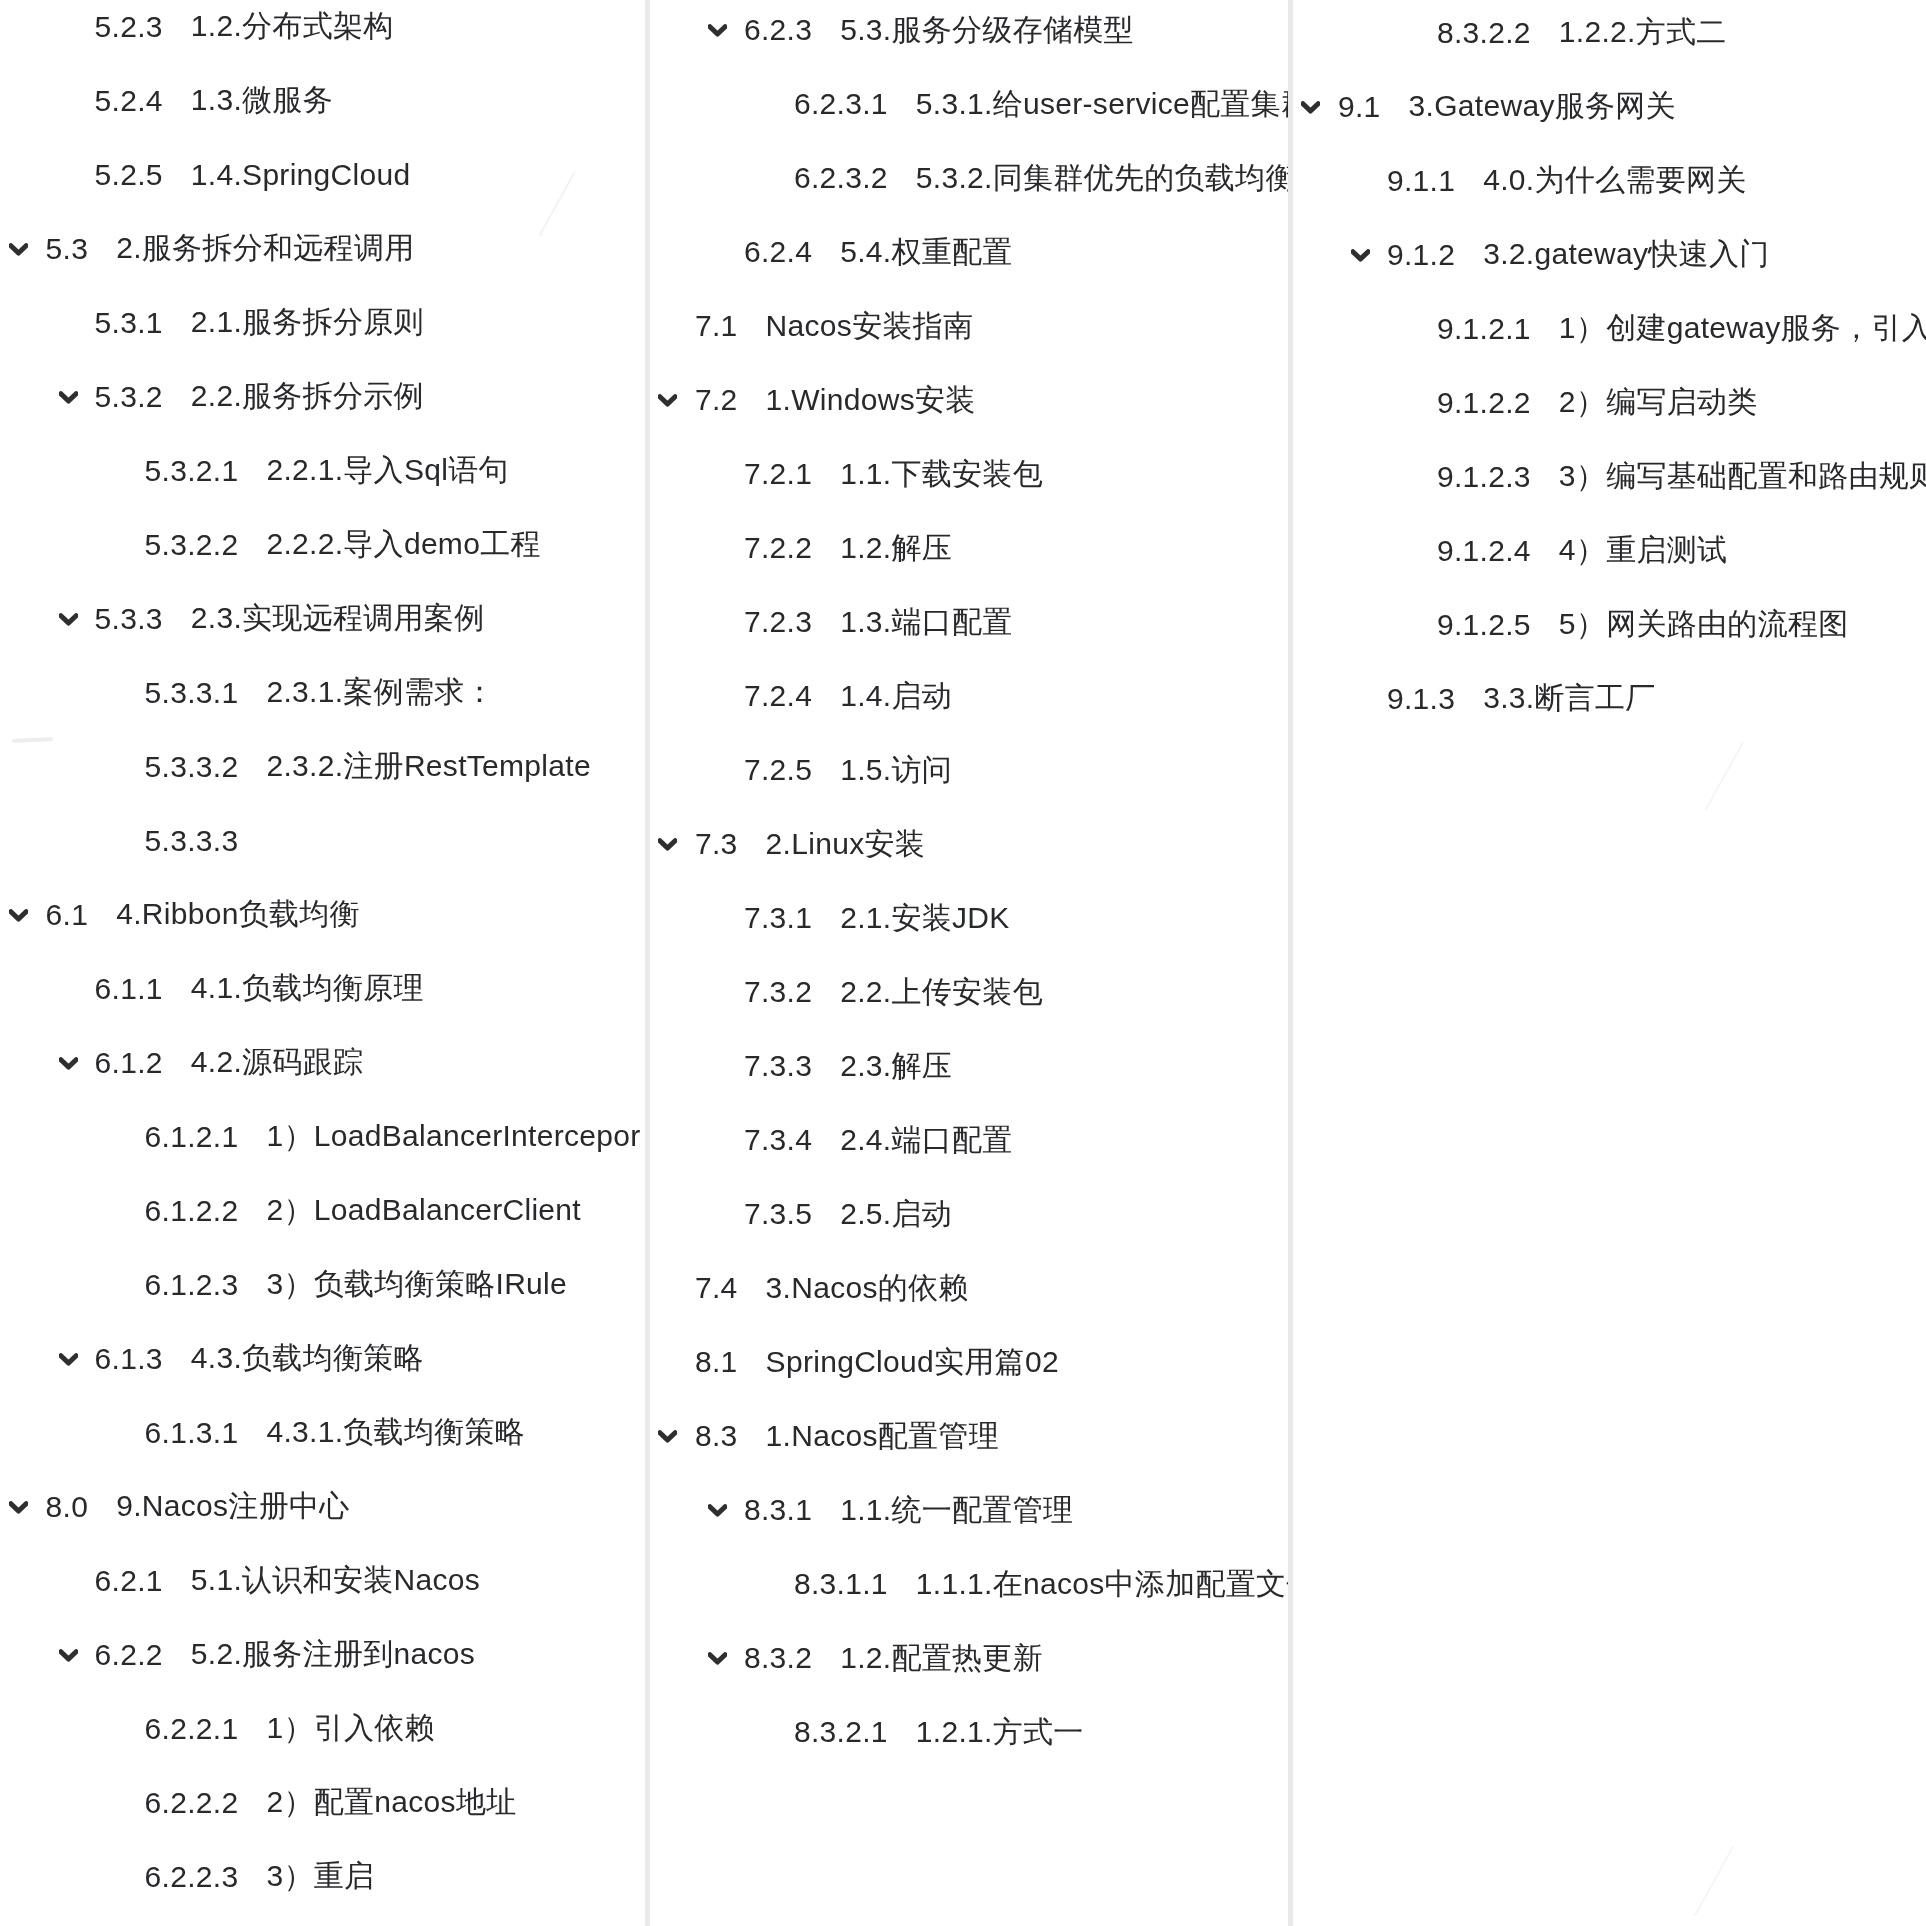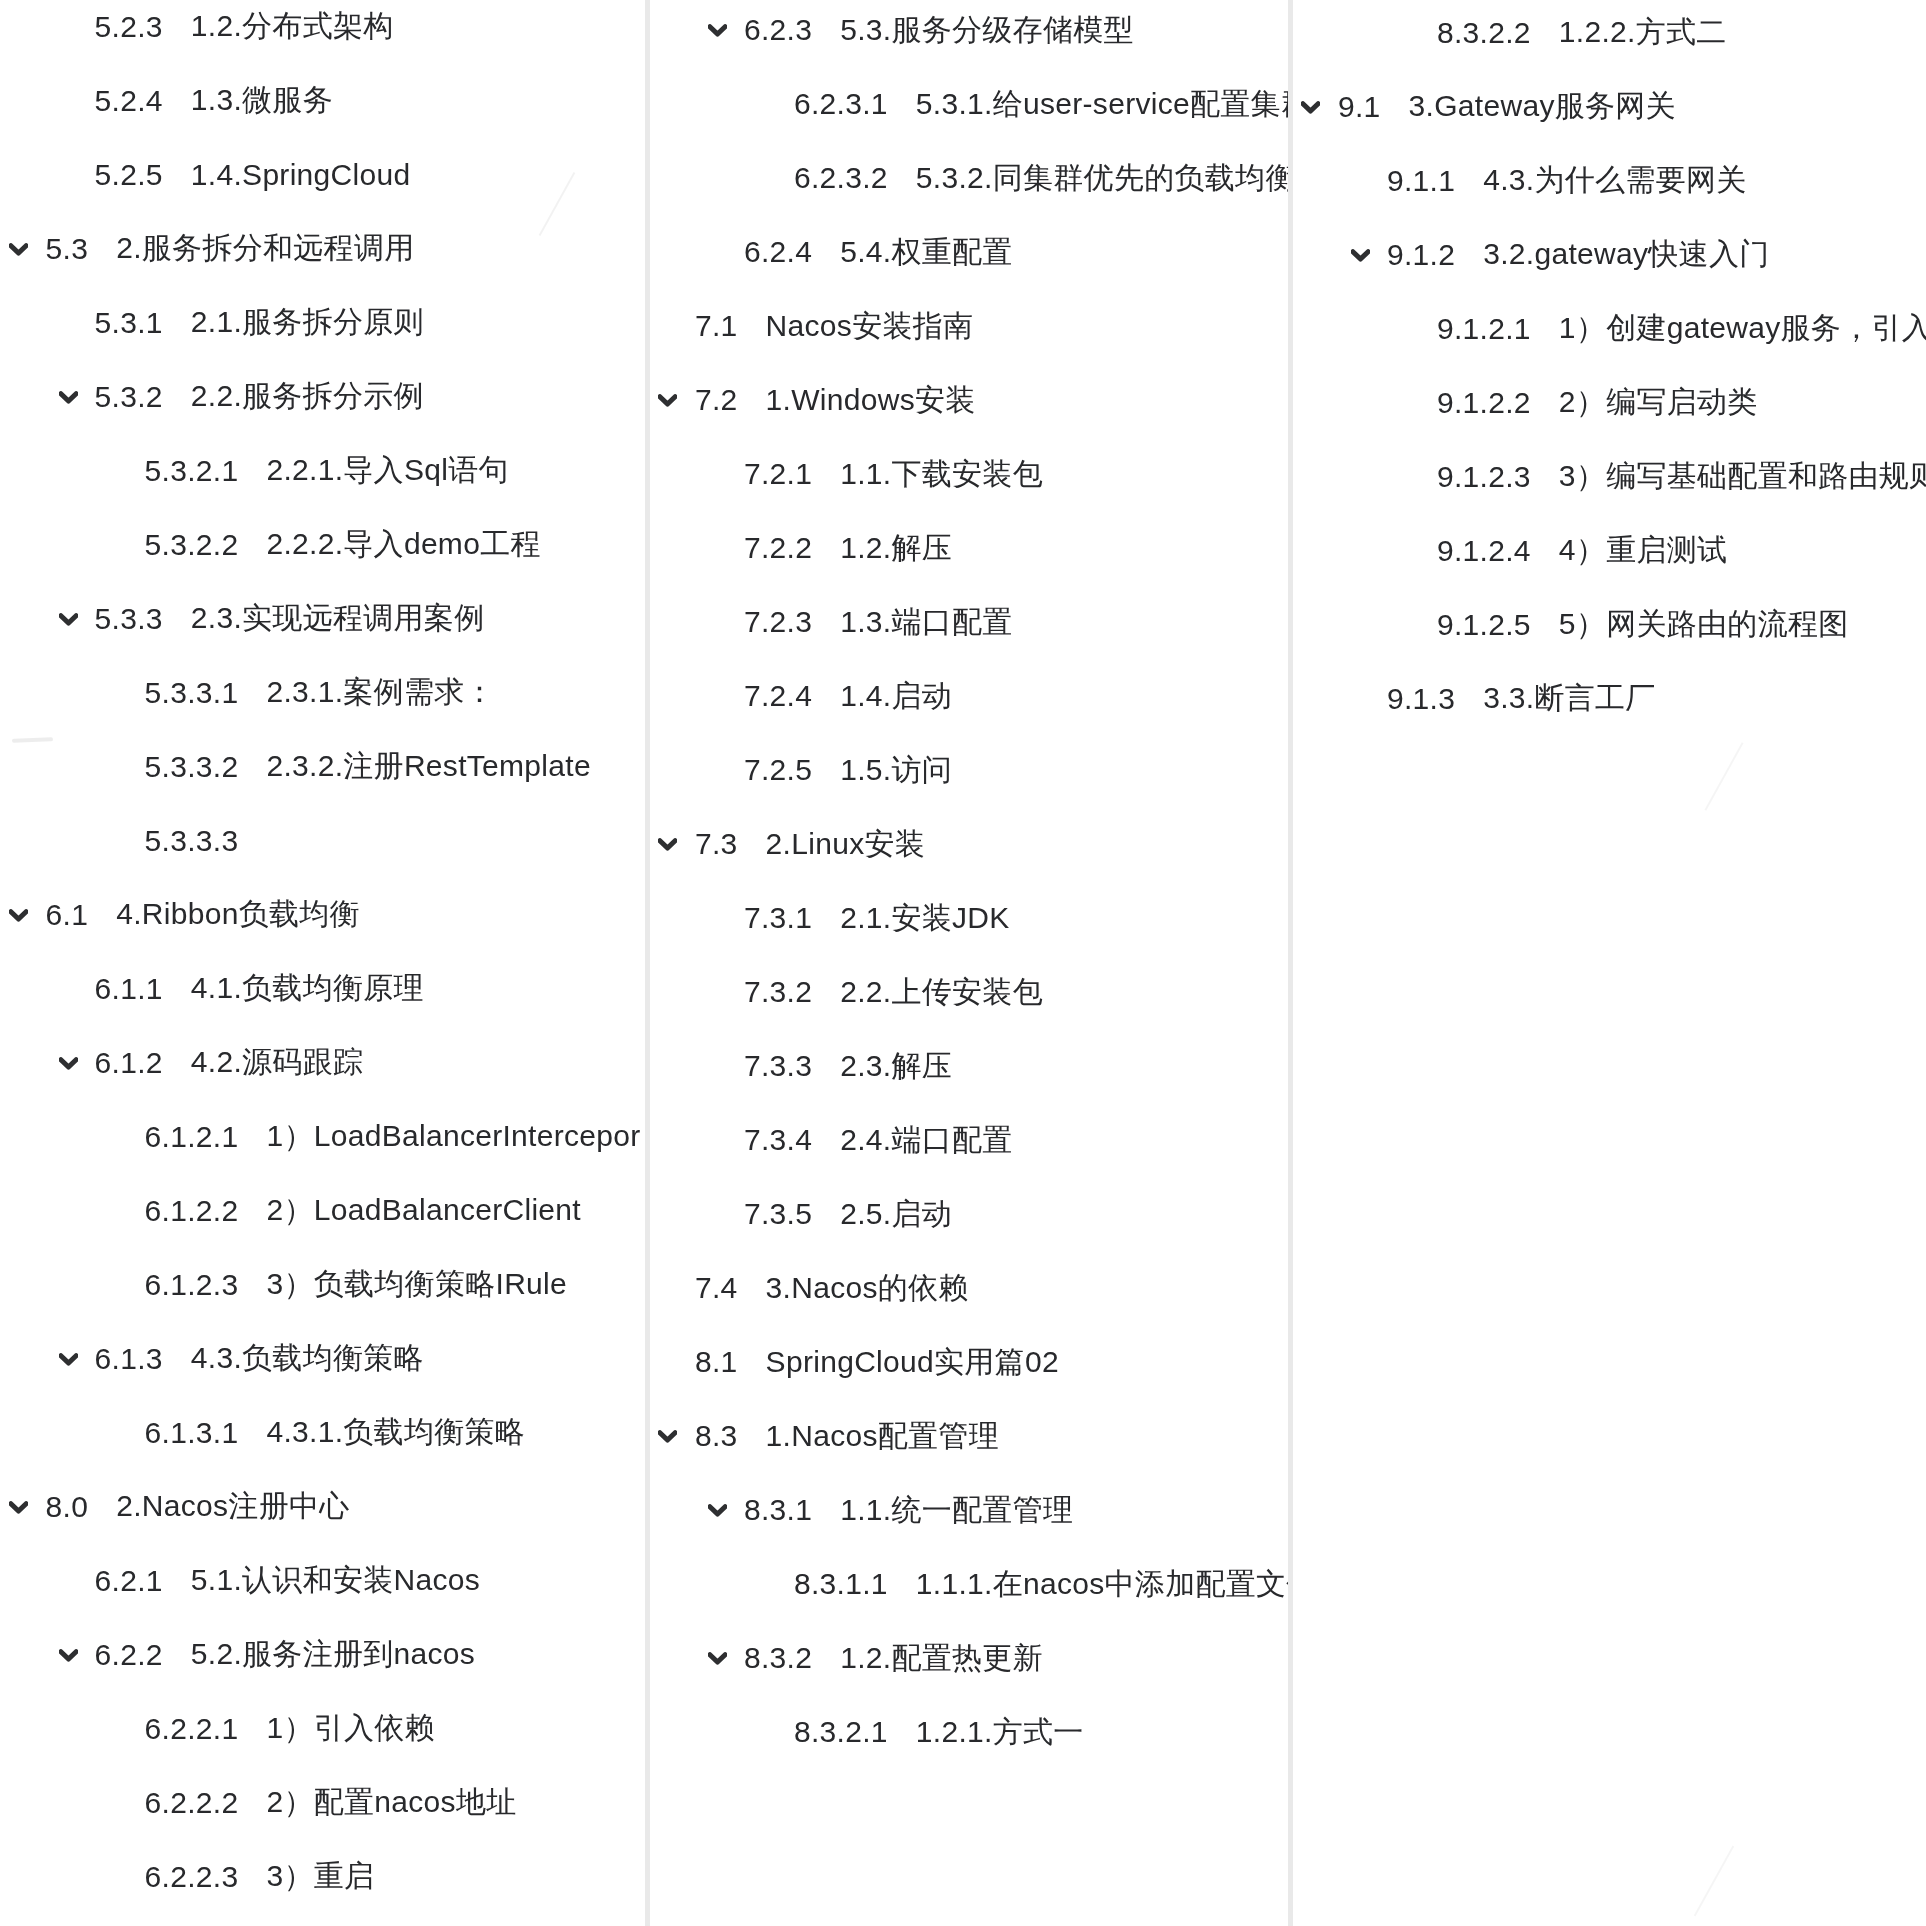--- a/index.html
+++ b/index.html
@@ -176,21 +176,21 @@
         <span class="num">6.1.3.1</span>
         <span class="title">4.3.1.负载均衡策略</span>
       </div>
       <div class="row l1">
         <span class="chev">
           <svg viewBox="0 0 30 22" aria-hidden="true">
             <polyline points="3,5 15,16.5 27,5" fill="none" stroke="currentColor" stroke-width="8" stroke-linecap="round" stroke-linejoin="round"></polyline>
           </svg>
         </span>
         <span class="num">8.0</span>
-        <span class="title">2.Nacos注册中心</span>
+        <span class="title">9.Nacos注册中心</span>
       </div>
       <div class="row l2">
         <span class="num">6.2.1</span>
         <span class="title">5.1.认识和安装Nacos</span>
       </div>
       <div class="row l2">
         <span class="chev">
           <svg viewBox="0 0 30 22" aria-hidden="true">
             <polyline points="3,5 15,16.5 27,5" fill="none" stroke="currentColor" stroke-width="8" stroke-linecap="round" stroke-linejoin="round"></polyline>
           </svg>
@@ -350,21 +350,21 @@
         <span class="chev">
           <svg viewBox="0 0 30 22" aria-hidden="true">
             <polyline points="3,5 15,16.5 27,5" fill="none" stroke="currentColor" stroke-width="8" stroke-linecap="round" stroke-linejoin="round"></polyline>
           </svg>
         </span>
         <span class="num">9.1</span>
         <span class="title">3.Gateway服务网关</span>
       </div>
       <div class="row l2">
         <span class="num">9.1.1</span>
-        <span class="title">4.3.为什么需要网关</span>
+        <span class="title">4.0.为什么需要网关</span>
       </div>
       <div class="row l2">
         <span class="chev">
           <svg viewBox="0 0 30 22" aria-hidden="true">
             <polyline points="3,5 15,16.5 27,5" fill="none" stroke="currentColor" stroke-width="8" stroke-linecap="round" stroke-linejoin="round"></polyline>
           </svg>
         </span>
         <span class="num">9.1.2</span>
         <span class="title">3.2.gateway快速入门</span>
       </div>

